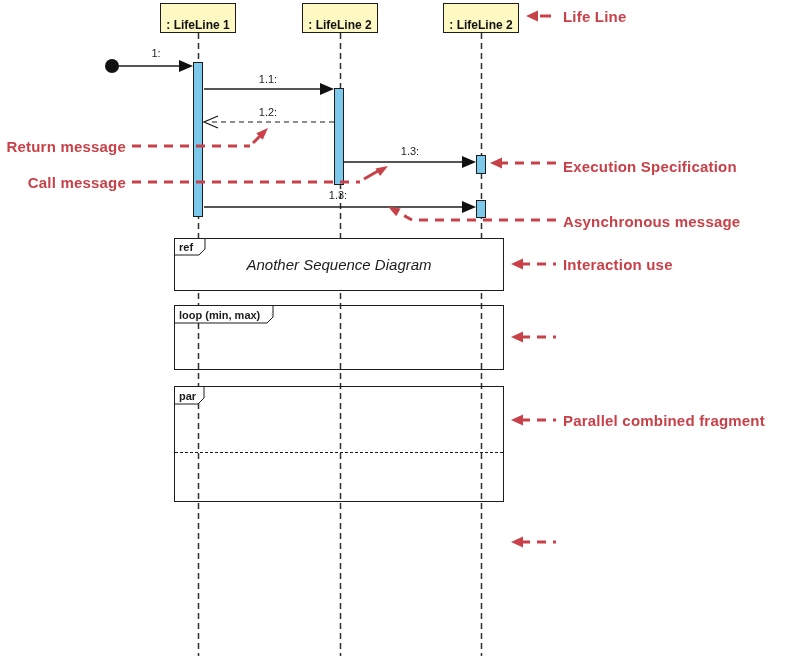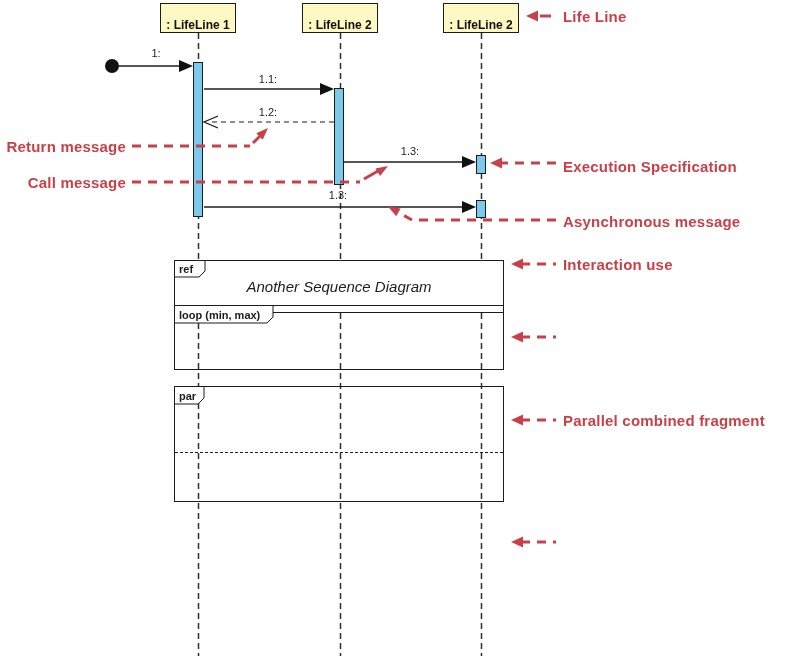--- a/index.html
+++ b/index.html
@@ -63,21 +63,21 @@
 <body>
 
 <div id="canvas">
 
   <svg class="layer" width="805" height="660" viewBox="0 0 805 660">
     <line x1="198.5" y1="33" x2="198.5" y2="656" stroke="#2e2e2e" stroke-width="1.5" stroke-dasharray="6 4"></line>
     <line x1="340.5" y1="33" x2="340.5" y2="656" stroke="#2e2e2e" stroke-width="1.5" stroke-dasharray="6 4"></line>
     <line x1="481.5" y1="33" x2="481.5" y2="656" stroke="#2e2e2e" stroke-width="1.5" stroke-dasharray="6 4"></line>
   </svg>
 
-  <div class="frag opaque" style="top:238px;height:53px;margin-top:22px;">
+  <div class="frag opaque" style="top:238px;height:53px;">
     <svg class="pent" width="32" height="18">
       <path d="M0.5,0.5 H31 V11 L25,17 H0.5 Z" fill="#ffffff" stroke="#1c1c1c"></path>
       <text x="5" y="13" font-size="11" font-weight="bold" fill="#1c1c1c">ref</text>
     </svg>
     <div class="frag-body">Another Sequence Diagram</div>
   </div>
 
   <div class="frag" style="top:305px;height:65px;">
     <svg class="pent" width="100" height="19">
       <path d="M0.5,0.5 H99 V12 L93,18 H0.5 Z" fill="#ffffff" stroke="#1c1c1c"></path>

